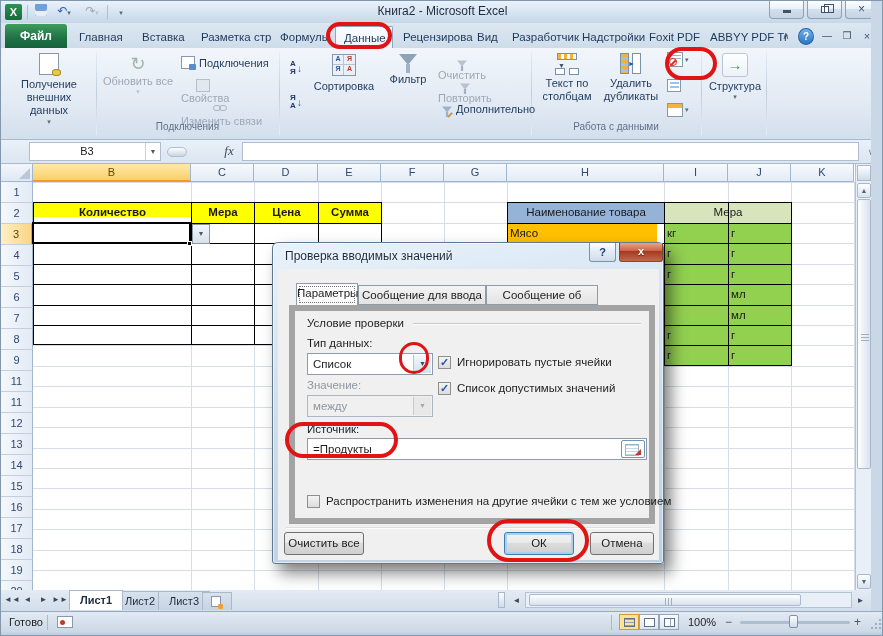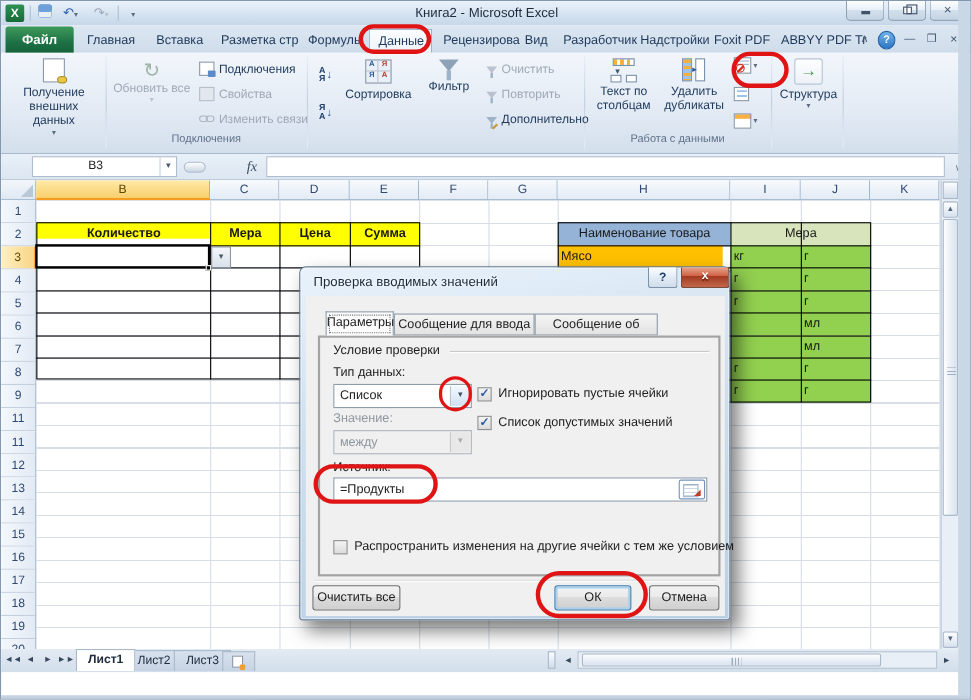--- a/index.html
+++ b/index.html
@@ -23,21 +23,21 @@
   .rtab.active{background:linear-gradient(#FBFDFE,#EDF3FA);border:1px solid #8DA6C1;border-bottom:none;border-radius:2px 2px 0 0;}
   .tr-mini{position:absolute;top:5px;height:17px;font-size:10px;color:#44566E;text-align:center;line-height:16px;}
   .helpbtn{background:linear-gradient(#6FB3E8,#2E75C3);color:#fff;border-radius:50%;width:16px;font-weight:bold;border:1px solid #2660A5;}
   
   .ribbon{left:0;top:47px;width:883px;height:92px;background:linear-gradient(#F2F6FB,#E2EAF4 60%,#D3DFEC);border-bottom:1px solid #A8BACF;}
   .gsep{position:absolute;top:3px;width:1px;height:84px;background:linear-gradient(#E7EEF6,#BFCDDD,#E7EEF6);}
   .glabel{position:absolute;top:73px;height:13px;font-size:10px;color:#60718A;text-align:center;}
   .bigbtn{position:absolute;display:flex;flex-direction:column;align-items:center;font-size:11px;color:#1E395B;text-align:center;line-height:1.2;}
   .bigbtn.gray{color:#9FA8B6;}
   .smrow{position:absolute;display:flex;align-items:center;font-size:11px;color:#1E395B;white-space:nowrap;}
-  .smrow.gray{color:#9FA8B6;}
+  .smrow.gray{color:#9FA8B6;flex-direction:column;}
   .smico{display:inline-block;width:14px;height:13px;margin-right:4px;position:relative;}
   .sheet-ico{background:#fff;border:1px solid #8A97A8;}
   .caret{font-size:7px;color:#5A6B80;}
   .sortbtn{position:absolute;width:24px;height:30px;display:flex;align-items:center;justify-content:center;}
   .sortletters{display:flex;flex-direction:column;font-size:8px;font-weight:bold;color:#1F3B66;line-height:8px;}
   .sortarrow{font-size:10px;color:#2B579A;margin-left:1px;}
   .funnel{width:0;height:0;border-left:9px solid transparent;border-right:9px solid transparent;border-top:11px solid #9FB3C8;position:relative;}
   .funnel::after{content:"";position:absolute;left:-2px;top:-1px;width:4px;height:9px;background:#9FB3C8;}
   .validation-box{width:16px;height:15px;background:#fff;border:1px solid #8A97A8;position:relative;}
   .noslash{position:absolute;left:1px;bottom:0;width:8px;height:8px;border:1.5px solid #D03020;border-radius:50%;}
@@ -106,21 +106,21 @@
     radial-gradient(circle at 10px 2px,#9FAFC2 1px,transparent 1.5px);}
   
   .dialog{left:271px;top:241px;width:392px;height:322px;z-index:50;background:linear-gradient(170deg,#E9F2FB,#CFE0EF 40%,#B9CFE3);border:1px solid #61798F;border-radius:6px 6px 3px 3px;box-shadow:7px 9px 16px rgba(0,0,0,.5), inset 0 0 0 1px rgba(255,255,255,.55);}
   .dtitle{left:12px;top:6px;font-size:12px;color:#1C2B3A;text-shadow:0 0 4px #fff;}
   .dhelp{left:316px;top:0px;width:27px;height:19px;background:linear-gradient(#FDFEFF,#E4EDF6 45%,#CFDCEA);border:1px solid #7D91A8;border-top:none;border-radius:0 0 3px 3px;font-size:11px;font-weight:bold;color:#1C3E6E;text-align:center;line-height:18px;}
   .dclose{left:346px;top:0px;width:44px;height:19px;background:linear-gradient(#E8A58D,#CE5F41 45%,#A33A20 46%,#C2684C);border:1px solid #7A4A3A;border-top:none;border-radius:0 0 3px 3px;color:#fff;font-size:11px;font-weight:bold;text-align:center;line-height:17px;text-shadow:0 1px 1px #6B2414;}
   .dclient{left:5px;top:26px;width:381px;height:291px;background:#F0F0F0;}
   .dtab{position:absolute;height:20px;background:linear-gradient(#F4F4F4,#E3E3E3);border:1px solid #8E9CAA;font-size:11.5px;color:#1E1E1E;text-align:center;line-height:19px;}
   .dtab.active{background:#FCFCFC;height:22px;border-bottom:none;z-index:3;}
   .dtab.active::after{content:"";position:absolute;inset:2px;border:1px dotted #777;}
-  .dpanel{left:11px;top:36px;width:366px;height:219px;background:#F0F0F0;border:2px solid #a3a3a3;z-index:1;padding-left:40px;}
+  .dpanel{left:11px;top:36px;width:366px;height:219px;background:#F0F0F0;border:6px solid #a3a3a3;z-index:1;padding-left:40px;}
   .dlabel{position:absolute;font-size:11.5px;color:#1E1E1E;white-space:nowrap;}
   .dlabel.dis{color:#9097A0;}
   .hrule{position:absolute;height:1px;background:#C9C9C9;box-shadow:0 1px 0 #FDFDFD;}
   .combo{position:absolute;width:126px;height:22px;background:#fff;border:1px solid #8E9CAA;font-size:11.5px;color:#1E1E1E;line-height:20px;padding-left:5px;}
   .combo.dis{background:#F0F0F0;color:#9097A0;border-color:#AEB6BF;}
   .combo-arrow{position:absolute;right:1px;top:1px;width:18px;height:18px;background:linear-gradient(#F2F8FD,#D2E2F2);border-left:1px solid #B9C6D2;font-size:7px;color:#3E4E60;text-align:center;line-height:17px;}
   .combo.dis .combo-arrow{background:#E8E8E8;color:#A8A8A8;border-left-color:#C9C9C9;}
   .dcheck{position:absolute;width:13px;height:13px;background:linear-gradient(#F4F4F4,#DCDCDC);border:1px solid #8E8F8F;font-size:11px;font-weight:bold;color:#2C5AA0;line-height:11px;text-align:center;}
   .dinput{position:absolute;background:#fff;border:1px solid #8E9CAA;font-size:11.5px;color:#1E1E1E;line-height:20px;padding-left:5px;}
   .rangebtn{position:absolute;right:1px;top:1px;width:24px;height:18px;background:#fff;border:1px solid #7293B8;border-radius:2px;}
@@ -433,20 +433,42 @@
     <div class="tabsplit" style="left:497px;"></div>
     <div class="navbtn" style="left:508px;top:3px;">◄</div>
     <div class="hsb-track" style="left:524px;width:327px;">
       <div class="hthumb" style="left:3px;width:272px;">
           <span class="hgrip"></span>
         </div>
     </div>
     <div class="navbtn" style="left:852px;top:3px;">►</div>
   </div>
 
+  <div class="abs statusbar">
+    <span class="abs" style="left:8px;top:4px;">Готово</span>
+    <span class="abs" style="left:46px;top:3px;width:1px;height:15px;background:#AAB8C8;"></span>
+    <span class="abs macroico"></span>
+    <span class="abs" style="left:610px;top:3px;width:1px;height:15px;background:#AAB8C8;"></span>
+    <div class="viewbtn active" style="left:618px;">
+        <span class="vb-ico"></span>
+      </div>
+    <div class="viewbtn" style="left:638px;">
+        <span class="vb-ico" style="background:#fff;"></span>
+      </div>
+    <div class="viewbtn" style="left:658px;">
+        <span class="vb-ico" style="background:linear-gradient(90deg,#8FA3B8 1px,transparent 1px) 5px 0/6px 100% no-repeat,#fff;"></span>
+      </div>
+    <span class="abs" style="left:687px;top:4px;">100%</span>
+    <span class="zoomglyph" style="left:724px;">−</span>
+    <div class="ztrack" style="left:739px;width:110px;"></div>
+    <div class="ztick" style="left:793px;"></div>
+    <div class="zthumb" style="left:788px;"></div>
+    <span class="zoomglyph" style="left:853px;">+</span>
+    <span class="resizegrip"></span>
+  </div>
   <div class="abs" style="left:0;top:631px;width:883px;height:5px;background:linear-gradient(#C9D6E4,#B7C6D8);"></div>
 
   <div class="abs dialog">
     <div class="abs dtitle">Проверка вводимых значений</div>
     <div class="abs dhelp">?</div>
     <div class="abs dclose">x</div>
     <div class="abs dclient">
       <div class="dtab active" style="left:18px;top:14px;width:62px;">Параметры</div>
       <div class="dtab" style="left:80px;top:16px;width:128px;">Сообщение для ввода</div>
       <div class="dtab" style="left:208px;top:16px;width:112px;">Сообщение об ошибке</div>

